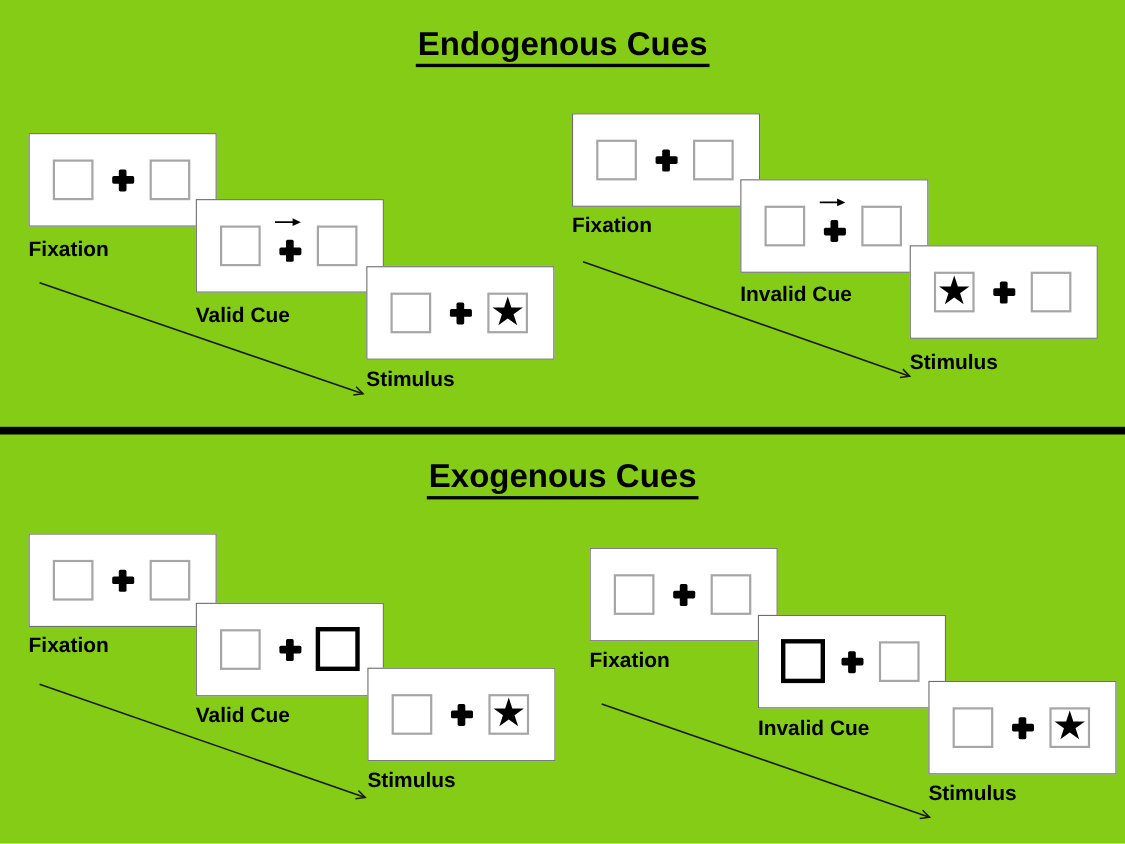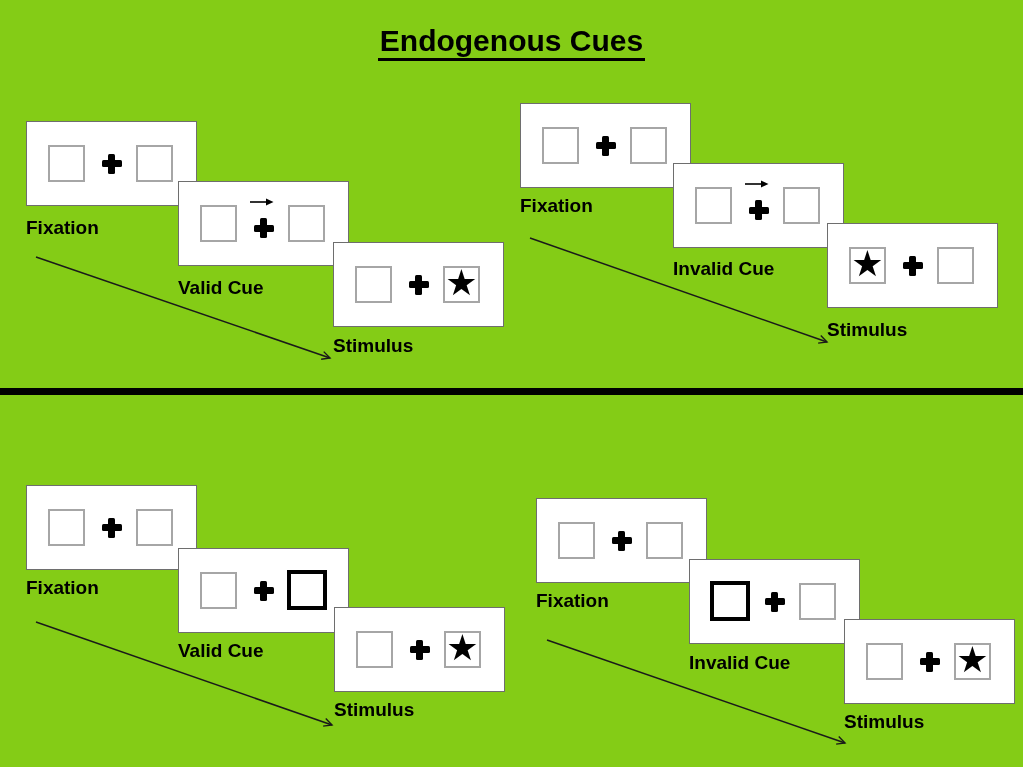--- a/index.html
+++ b/index.html
@@ -65,20 +65,21 @@
       </marker>
     </defs>
     <line x1="36" y1="257" x2="330" y2="358" stroke="#1a1a1a" stroke-width="1.5" marker-end="url(#ah)"></line>
     <line x1="530" y1="238" x2="827" y2="342" stroke="#1a1a1a" stroke-width="1.5" marker-end="url(#ah)"></line>
     <line x1="36" y1="622" x2="332" y2="725" stroke="#1a1a1a" stroke-width="1.5" marker-end="url(#ah)"></line>
     <line x1="547" y1="640" x2="845" y2="743" stroke="#1a1a1a" stroke-width="1.5" marker-end="url(#ah)"></line>
   </svg>
 
   <div class="sec-title" id="title-endo"><span>Endogenous Cues</span></div>
   <div class="divider"></div>
+  <div class="sec-title" id="title-exo"><span>Exogenous Cues</span></div>
 
   <div class="panel" style="left:26px;top:121px;">
     <div class="sq left"></div>
     <div class="cross"></div>
     <div class="sq right"></div>
   </div>
   <div class="plabel" style="left:26px;top:217px;">Fixation</div>
 
   <div class="panel cued" style="left:178px;top:181px;">
     <div class="sq left"></div>

